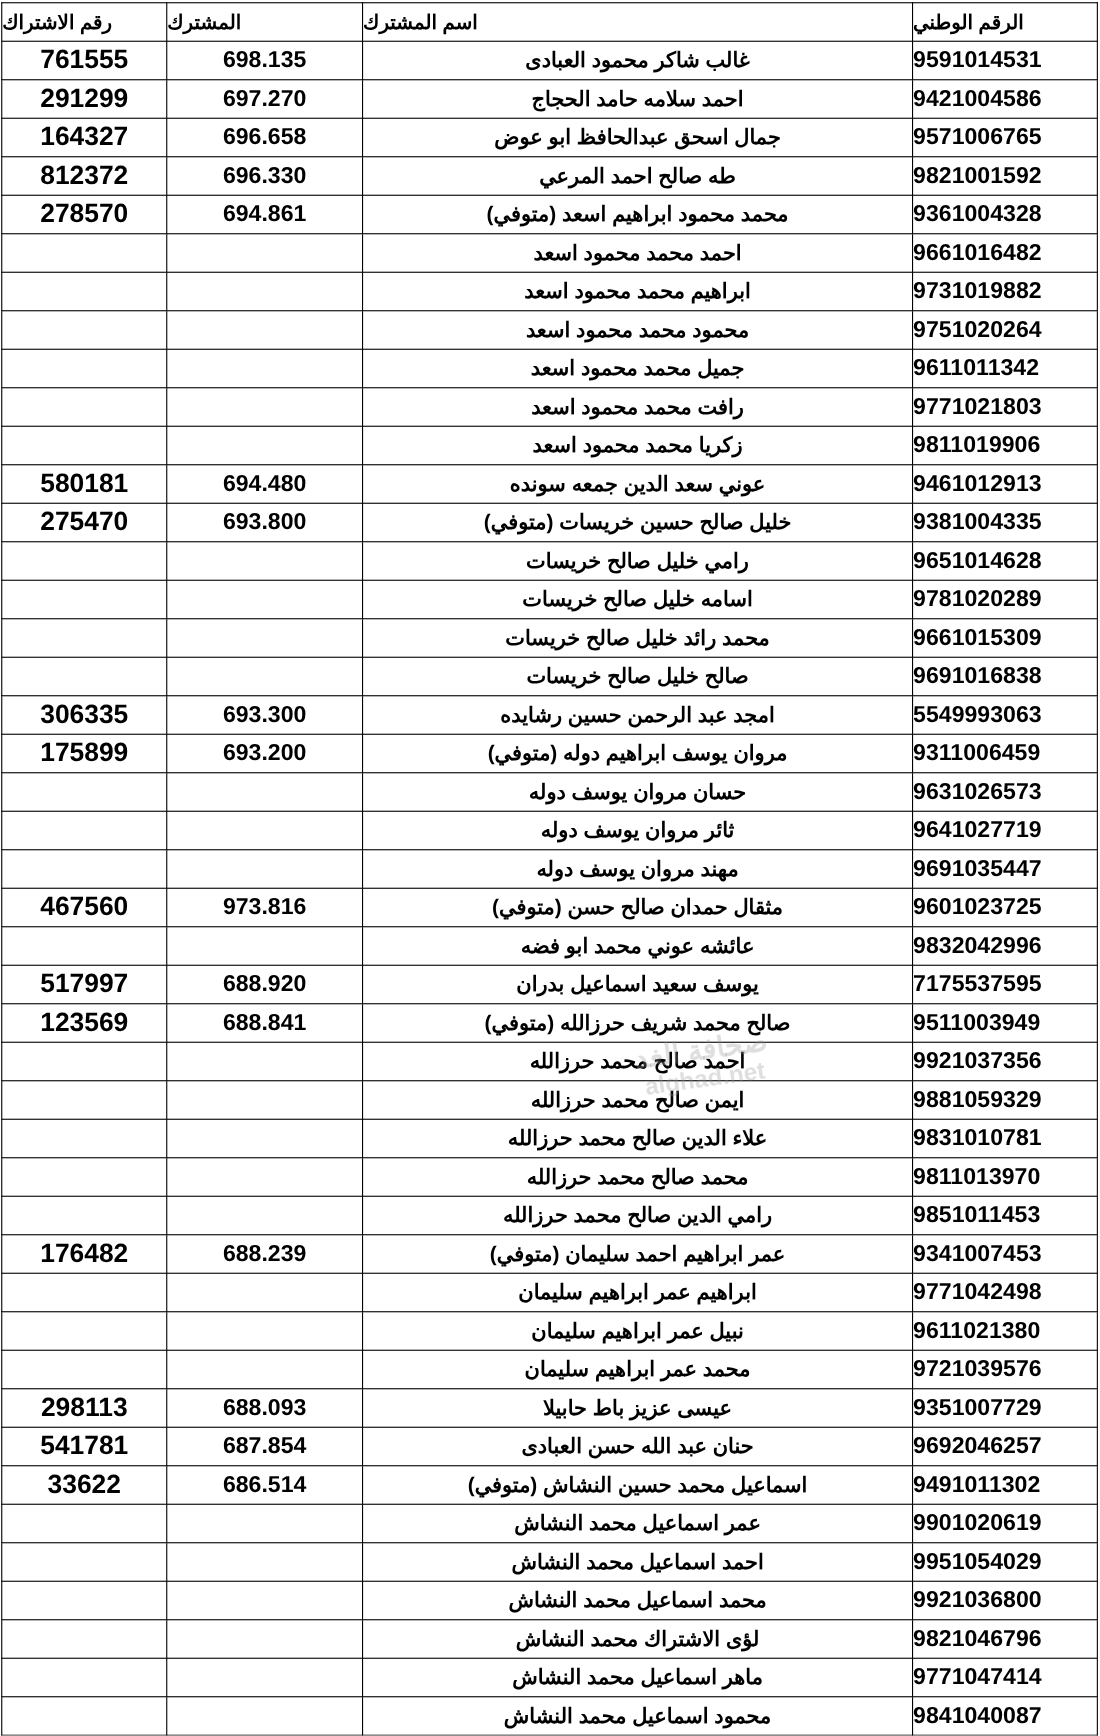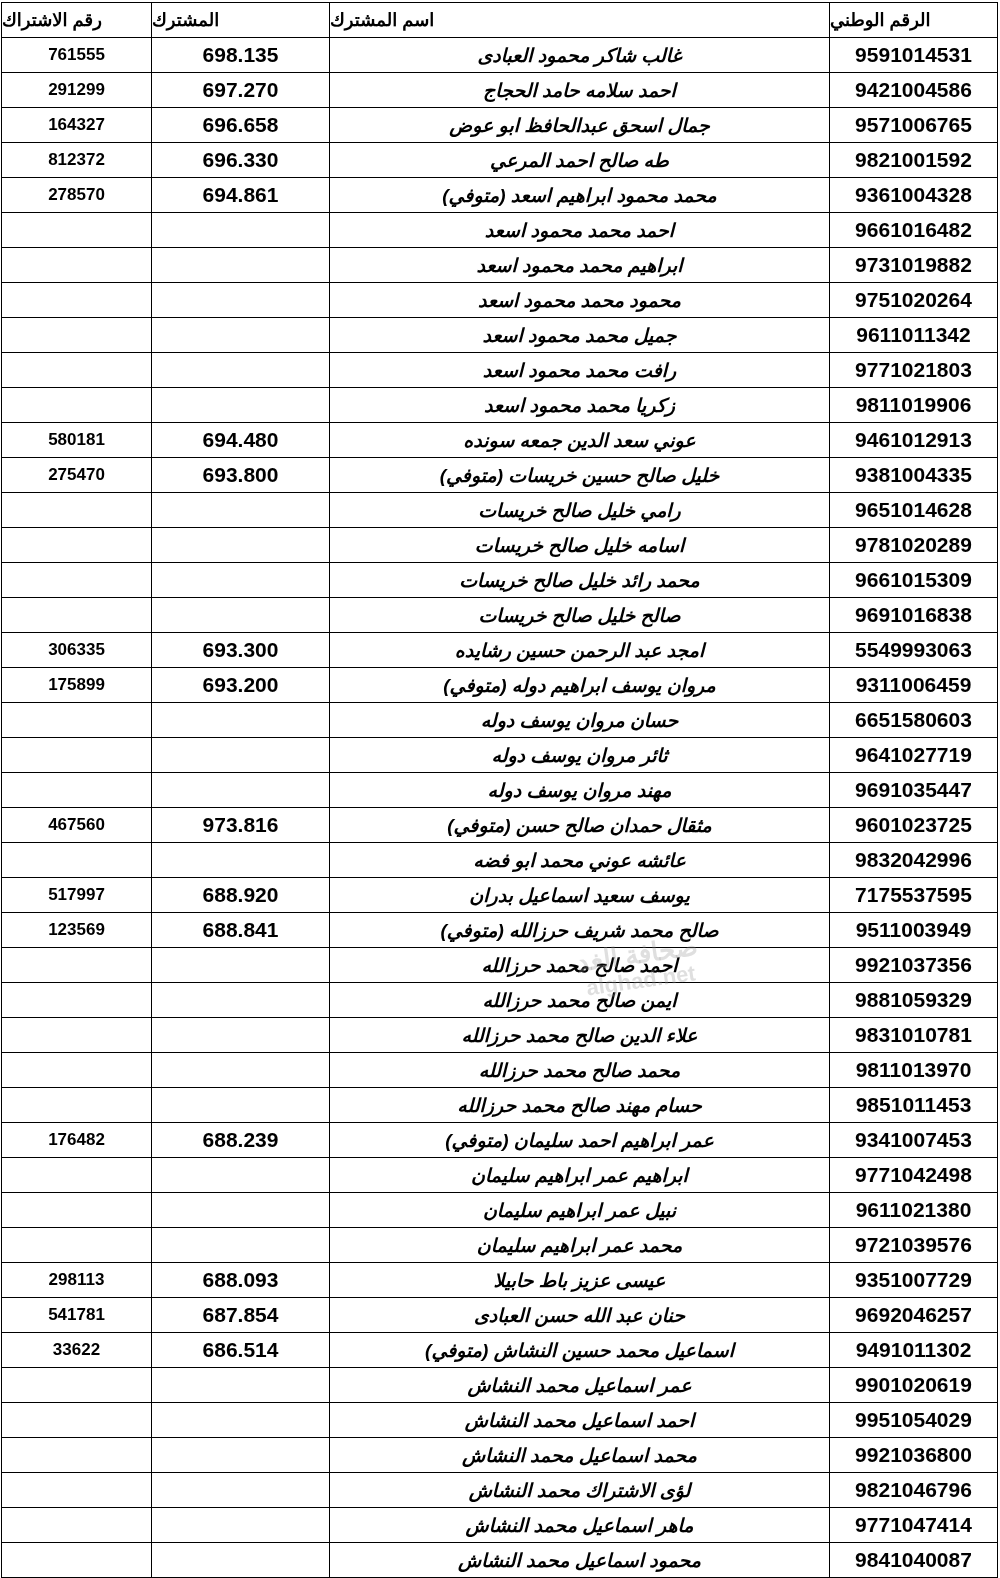--- a/index.html
+++ b/index.html
@@ -38,37 +38,35 @@
     color: #000;
     background: #fff;
   }
   table.reg th {
     font-size: 18px;
     text-align: left;
     letter-spacing: 0;
   }
   td.nat {
     font-size: 21px;
-    text-align: center;
     font-family: "Liberation Sans", sans-serif;
     direction: ltr;
   }
   td.name {
     font-size: 19px;
     text-align: center;
     padding: 0 8px;
-    font-style: italic;
   }
   td.amt {
     font-size: 21px;
     text-align: center;
     direction: ltr;
   }
   td.sub {
-    font-size: 17px;
+    font-size: 24px;
     text-align: center;
     direction: ltr;
   }
   td.blank { }
   
   #watermark {
     position: absolute;
     top: 940px;
     right: 300px;
     transform: rotate(-8deg);
@@ -210,21 +208,21 @@
           <td class="amt">693.300</td>
           <td class="sub">306335</td>
         </tr>
         <tr>
           <td class="nat">9311006459</td>
           <td class="name">مروان يوسف ابراهيم دوله (متوفي)</td>
           <td class="amt">693.200</td>
           <td class="sub">175899</td>
         </tr>
         <tr>
-          <td class="nat">6651580603</td>
+          <td class="nat">9631026573</td>
           <td class="name">حسان مروان يوسف دوله</td>
           <td class="amt blank"></td>
           <td class="sub blank"></td>
         </tr>
         <tr>
           <td class="nat">9641027719</td>
           <td class="name">ثائر مروان يوسف دوله</td>
           <td class="amt blank"></td>
           <td class="sub blank"></td>
         </tr>
@@ -277,21 +275,21 @@
           <td class="sub blank"></td>
         </tr>
         <tr>
           <td class="nat">9811013970</td>
           <td class="name">محمد صالح محمد حرزالله</td>
           <td class="amt blank"></td>
           <td class="sub blank"></td>
         </tr>
         <tr>
           <td class="nat">9851011453</td>
-          <td class="name">حسام مهند صالح محمد حرزالله</td>
+          <td class="name">رامي الدين صالح محمد حرزالله</td>
           <td class="amt blank"></td>
           <td class="sub blank"></td>
         </tr>
         <tr>
           <td class="nat">9341007453</td>
           <td class="name">عمر ابراهيم احمد سليمان (متوفي)</td>
           <td class="amt">688.239</td>
           <td class="sub">176482</td>
         </tr>
         <tr>

